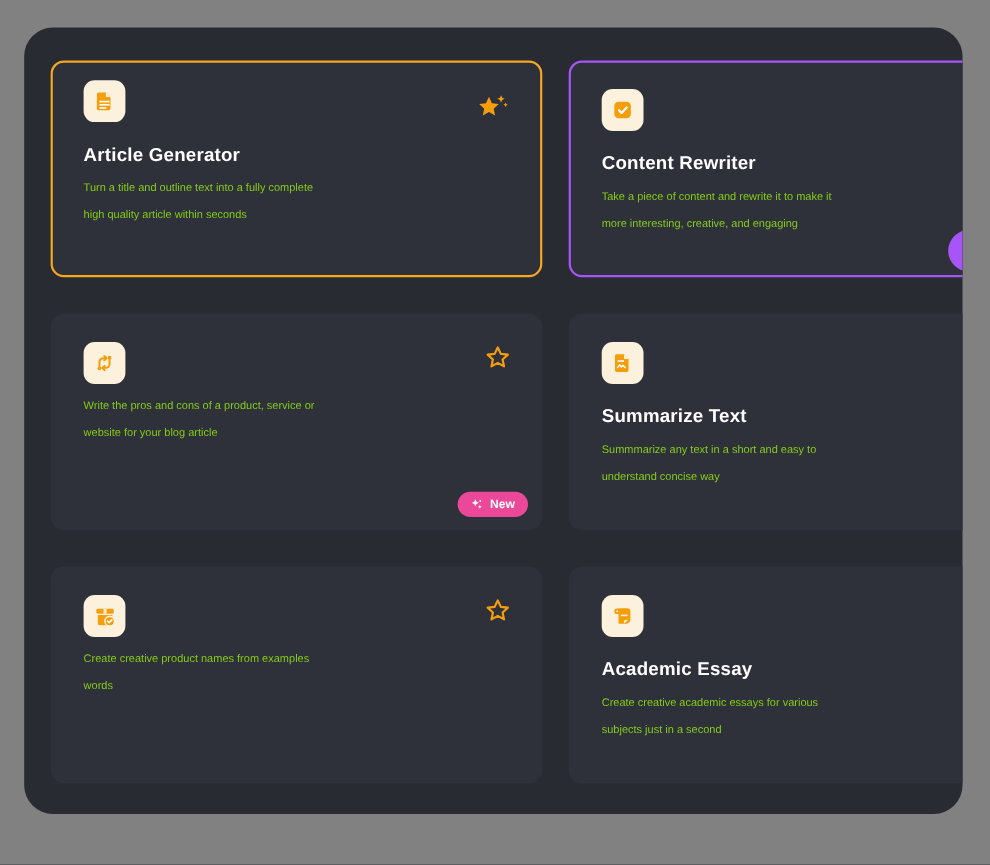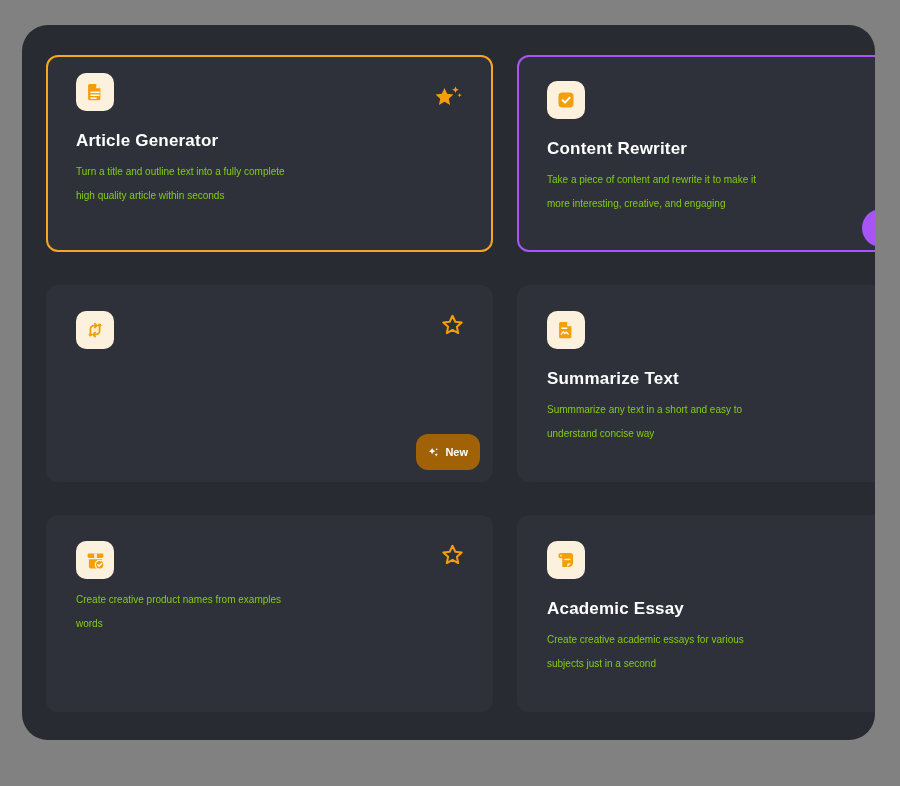--- a/index.html
+++ b/index.html
@@ -46,22 +46,22 @@
     color:#ffffff; letter-spacing:.2px;
   }
   .card-desc {
     margin:9px 0 0;
     font-size:10px; line-height:24px;
     color:#84cc16;
     white-space:pre-line;
   }
   .new-badge {
     position:absolute; right:13px; bottom:12px;
-    height:36px; padding:0 12px;
-    background:#a16207; border-radius:12px;
+    height:23px; padding:0 12px;
+    background:#ec4899; border-radius:12px;
     display:flex; align-items:center; gap:6px;
     color:#ffffff; font-size:11px; font-weight:700;
   }
   .purple-dot {
     position:absolute; left:343px; top:152px;
     width:38px; height:38px;
     border-radius:50%;
     background:#a855f7;
   }
 </style>
@@ -117,20 +117,22 @@
           </g>
           <circle cx="6.5" cy="17.8" r="2.1" fill="#f59e0b"></circle>
           <circle cx="17.5" cy="6.2" r="2.1" fill="#f59e0b"></circle>
         </svg>
       </div>
       <div class="fav">
         <svg width="25" height="24" viewBox="0 0 24 24">
           <path fill="none" stroke="#f59e0b" stroke-width="2" stroke-linejoin="round" d="M12 2.8l2.8 5.9 6.4.7-4.8 4.4 1.3 6.3-5.7-3.2-5.7 3.2 1.3-6.3-4.8-4.4 6.4-.7z"></path>
         </svg>
       </div>
+      <p class="card-desc">Write the pros and cons of a product, service or
+website for your blog article</p>
       <div class="new-badge">
         <span style="line-height:0;">
           <svg width="11" height="11" viewBox="0 0 12 12">
             <path fill="#ffffff" d="M4.5 1l1.1 2.4L8 4.5 5.6 5.6 4.5 8 3.4 5.6 1 4.5l2.4-1.1z"></path>
             <path fill="#ffffff" d="M9 6.5l.6 1.3 1.3.6-1.3.6L9 10.3l-.6-1.3-1.3-.6 1.3-.6z"></path>
             <circle cx="9.4" cy="2.6" r="0.9" fill="#ffffff"></circle>
           </svg>
         </span>
         <span>New</span>
       </div>

